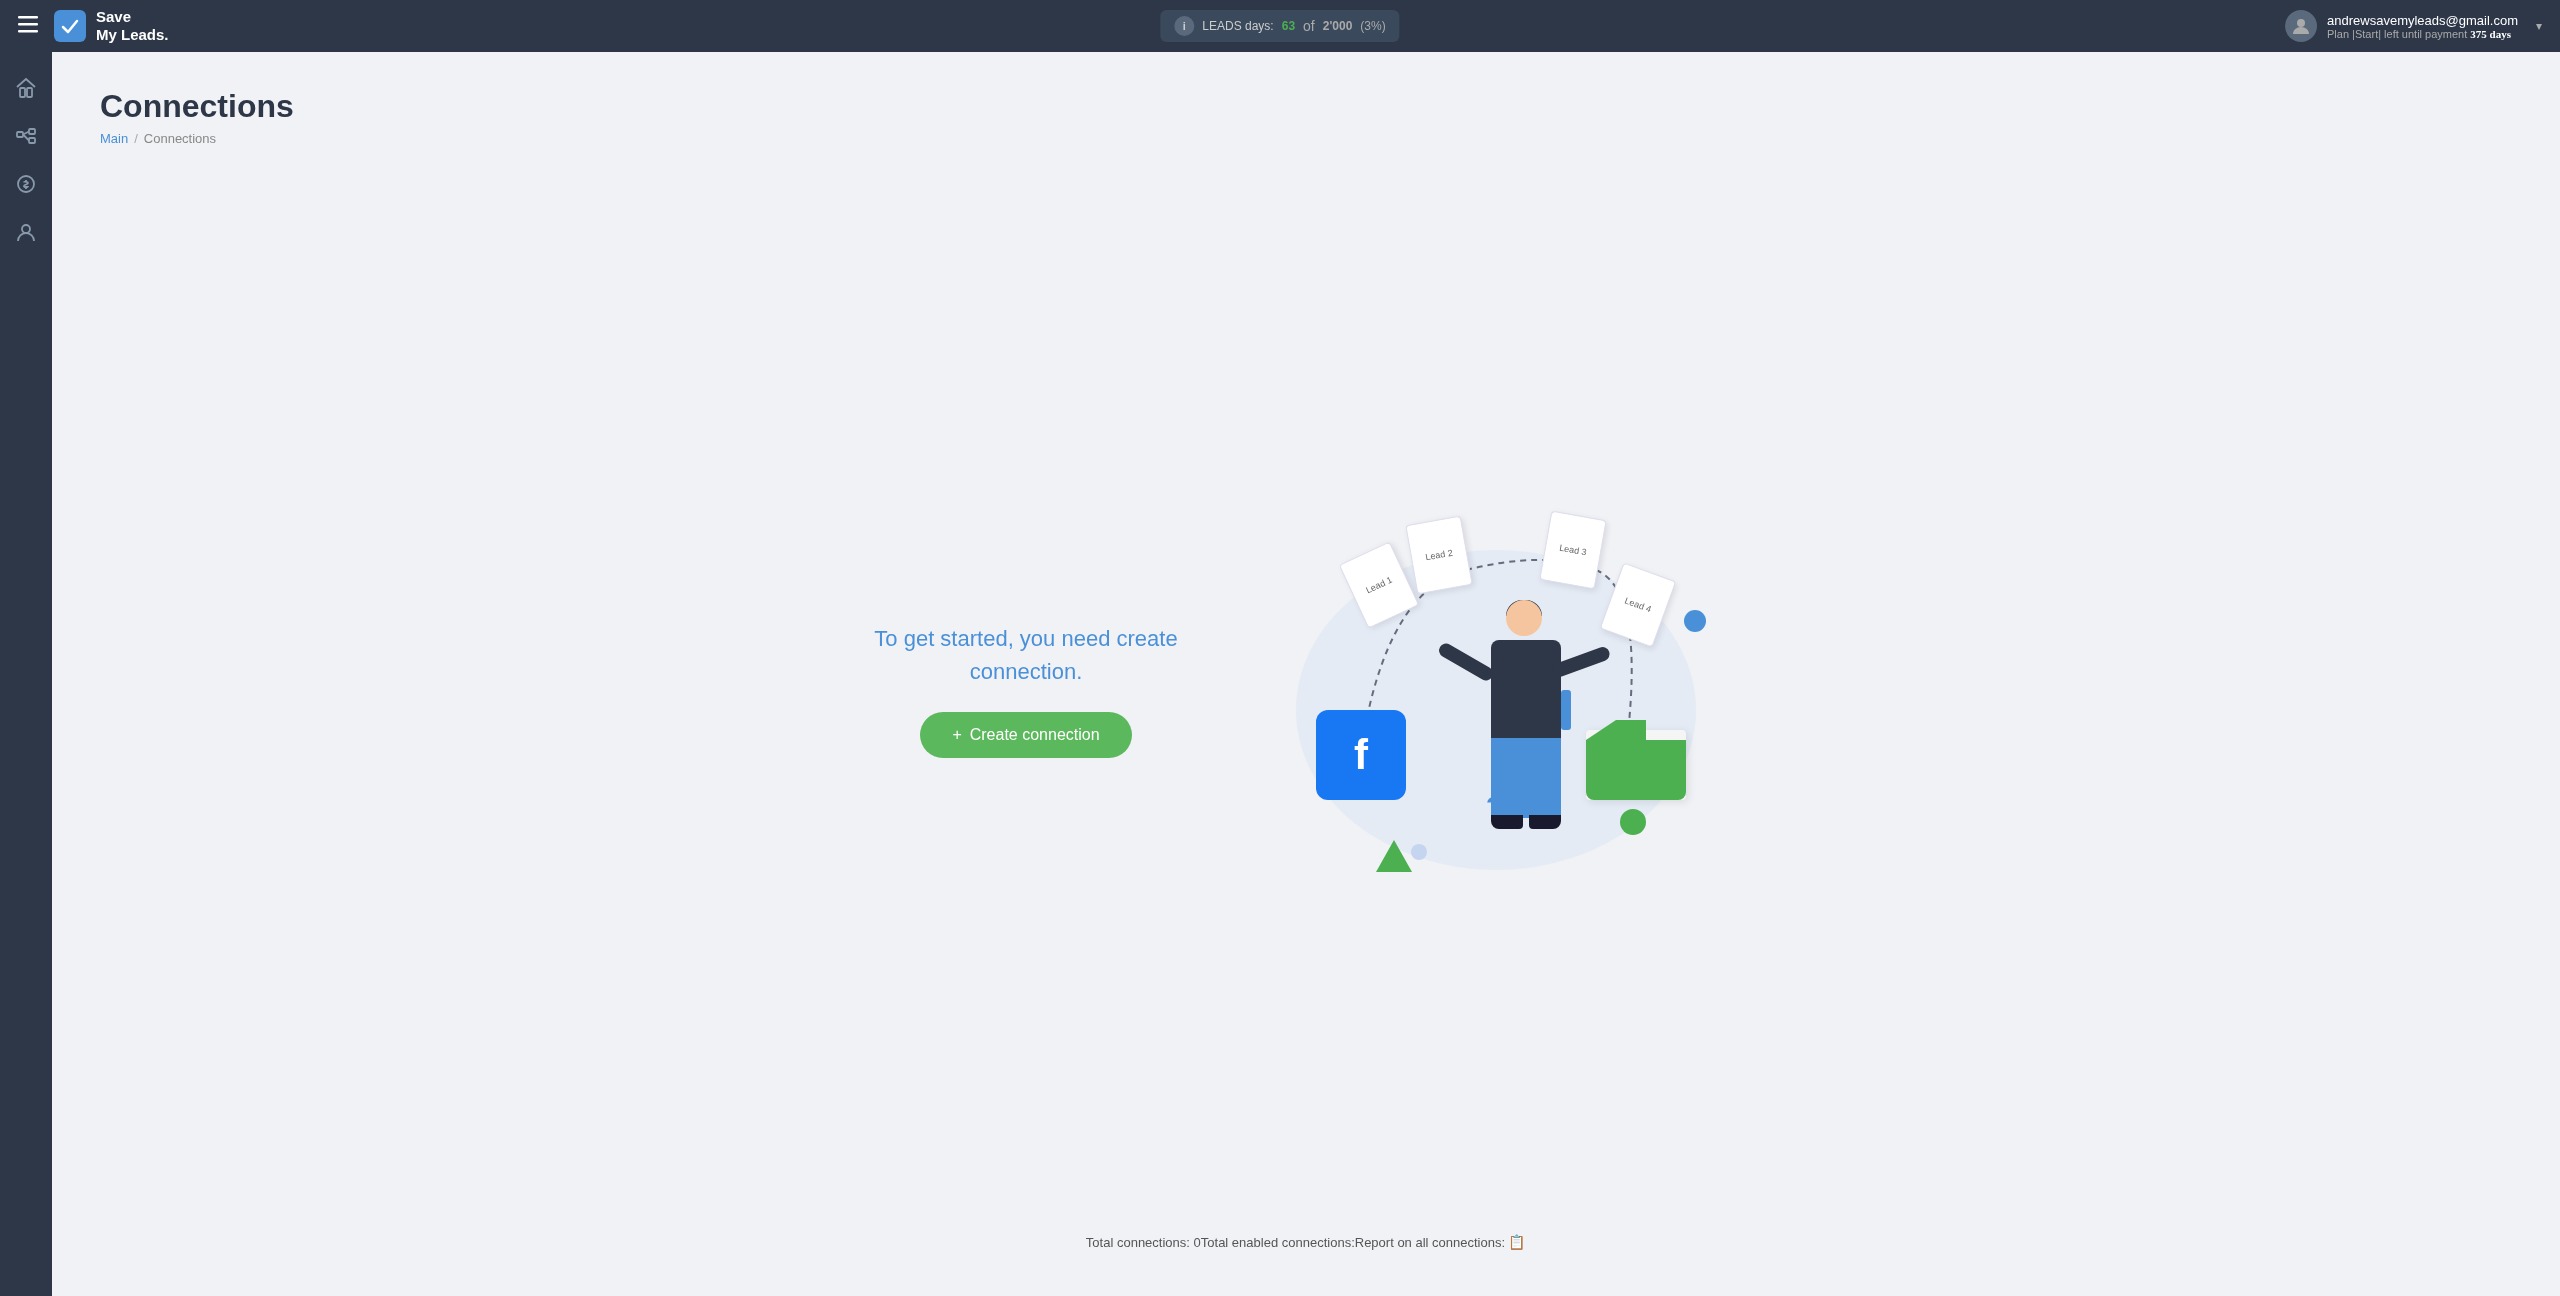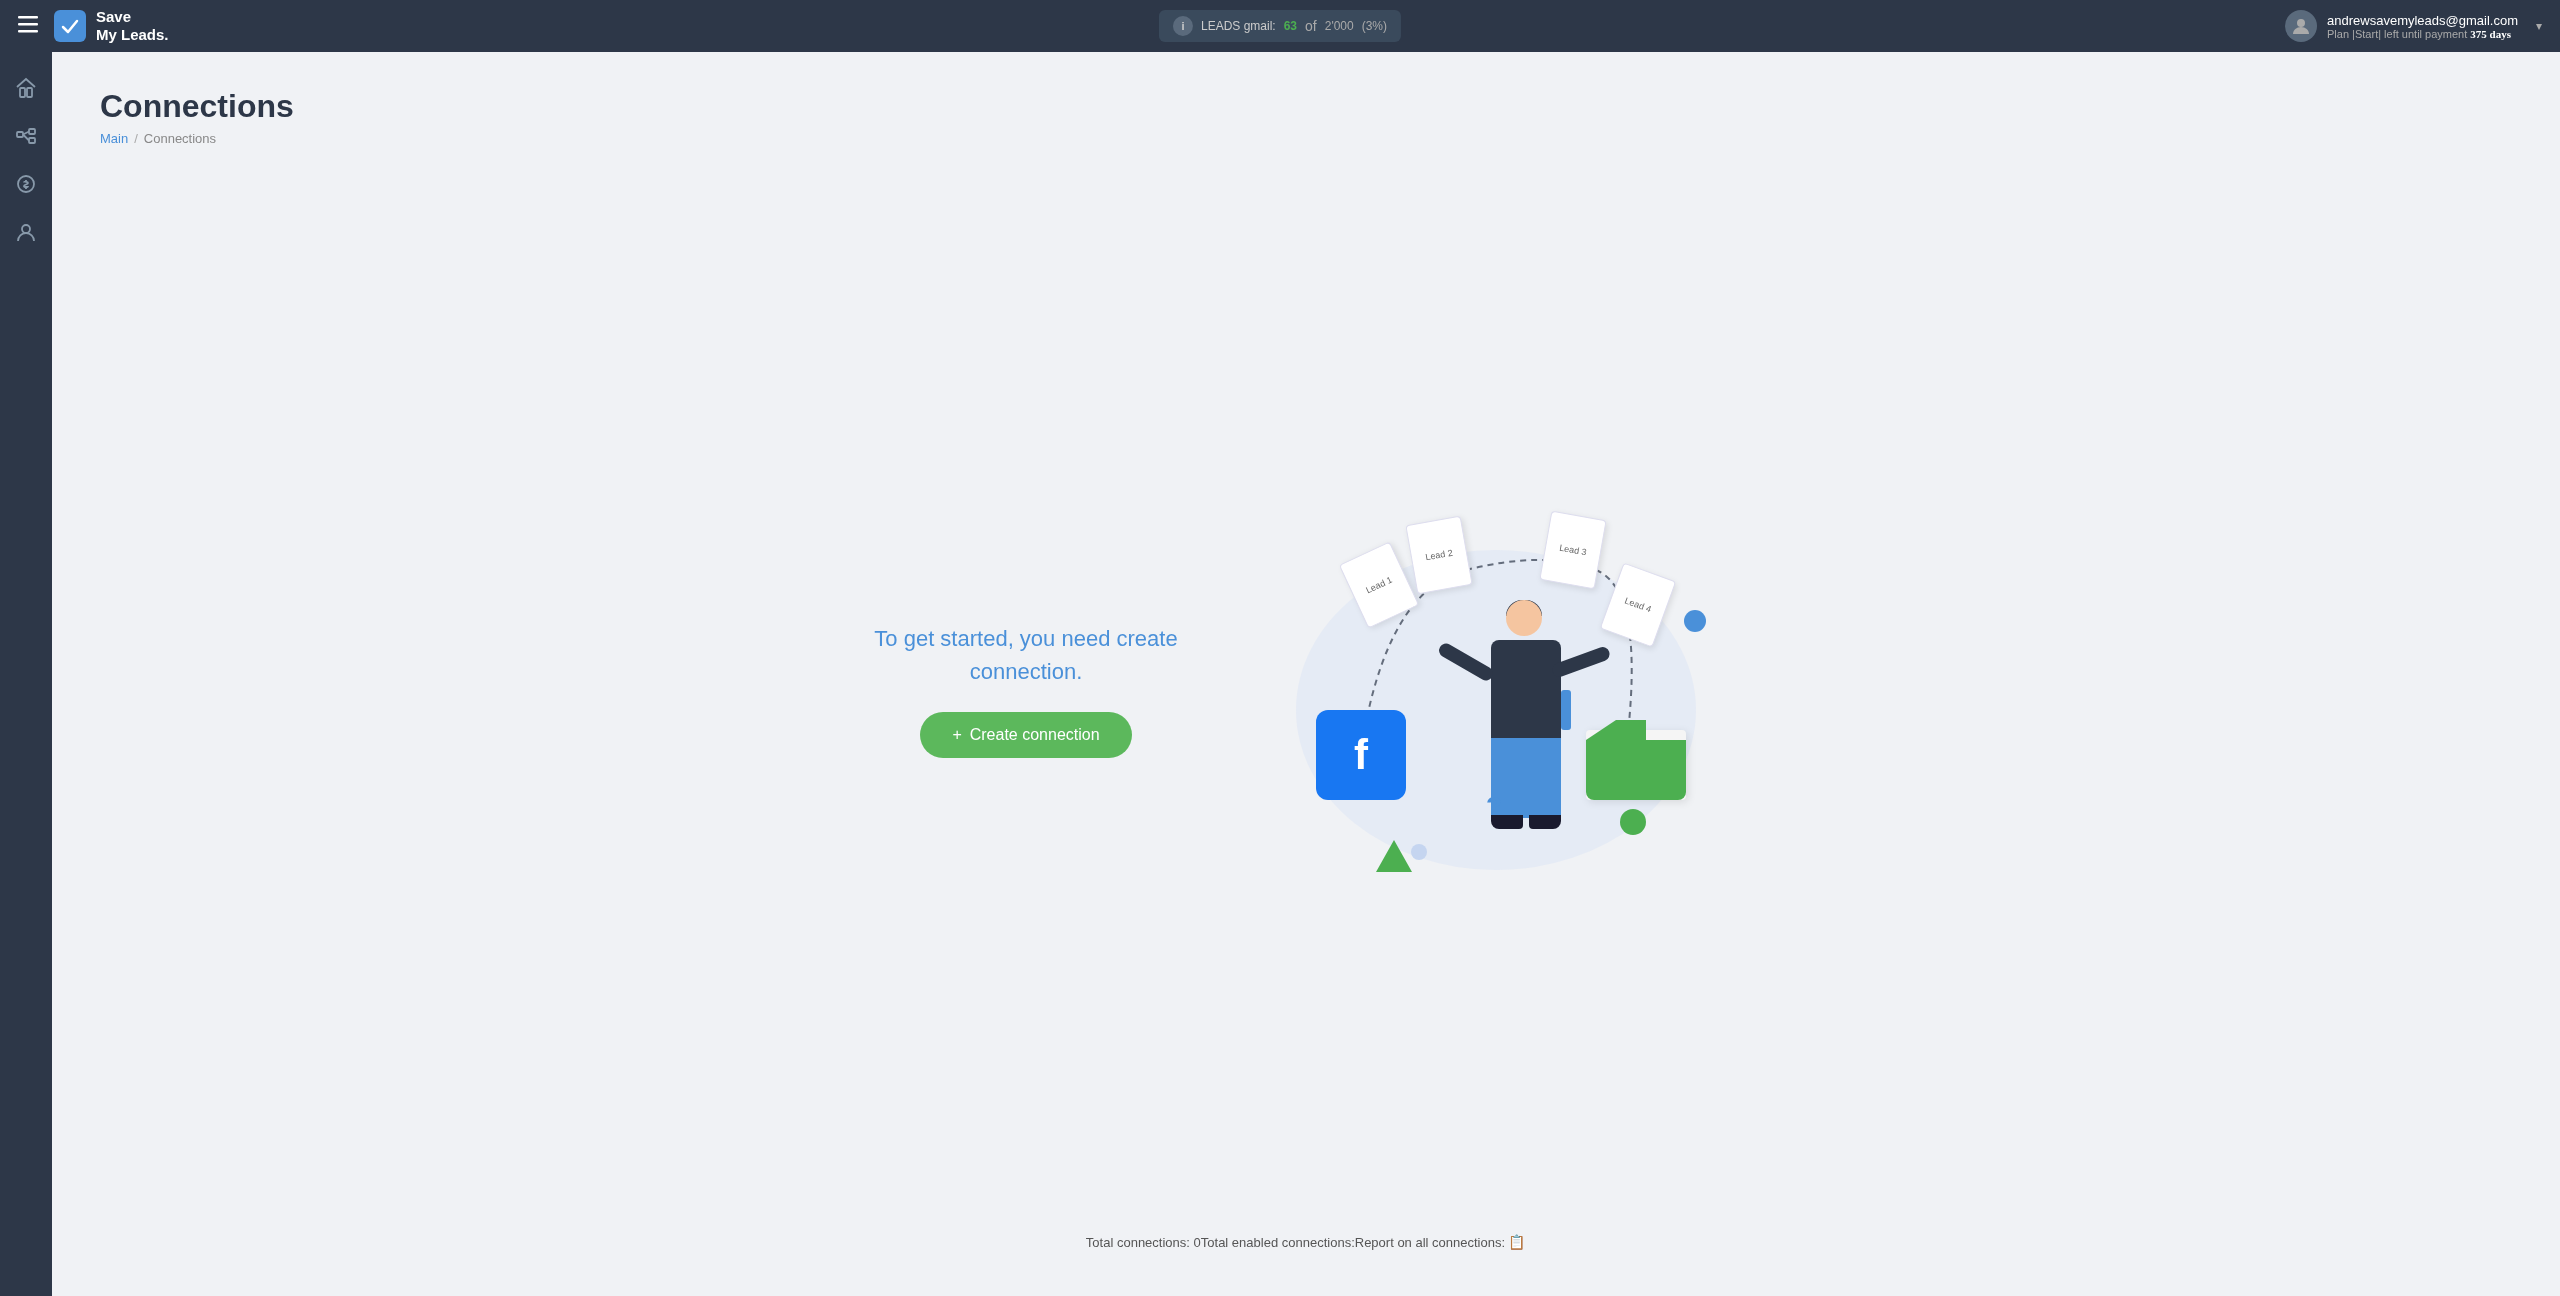--- a/index.html
+++ b/index.html
@@ -394,24 +394,24 @@
     </div>
     <div class="logo-text">
       <div>Save</div>
       <div>My Leads.</div>
     </div>
   </div>
 
   <div class="topnav-center">
     <div class="leads-usage-badge">
       <div class="info-icon">i</div>
-      <span class="leads-label">LEADS gmail:</span>
+      <span class="leads-label">LEADS days:</span>
       <span style="font-size:12px;color:#4caf50;font-weight:600;">63</span>
       <span style="font-size:14px;color:#aaa;"> of </span>
-      <span style="font-size:12px;color:#aaa;">2'000</span>
+      <span style="font-size:12px;color:#aaa;font-weight:bold;">2'000</span>
       <span style="font-size:12px;color:#aaa;">(3%)</span>
     </div>
   </div>
 
   <div class="topnav-right">
     <div class="user-info">
       <div class="user-avatar">
         <svg width="18" height="18" viewBox="0 0 18 18" fill="#aaa">
             <circle cx="9" cy="6" r="4"></circle>
             <path d="M1 17c0-4 3.6-7 8-7s8 3 8 7"></path>

